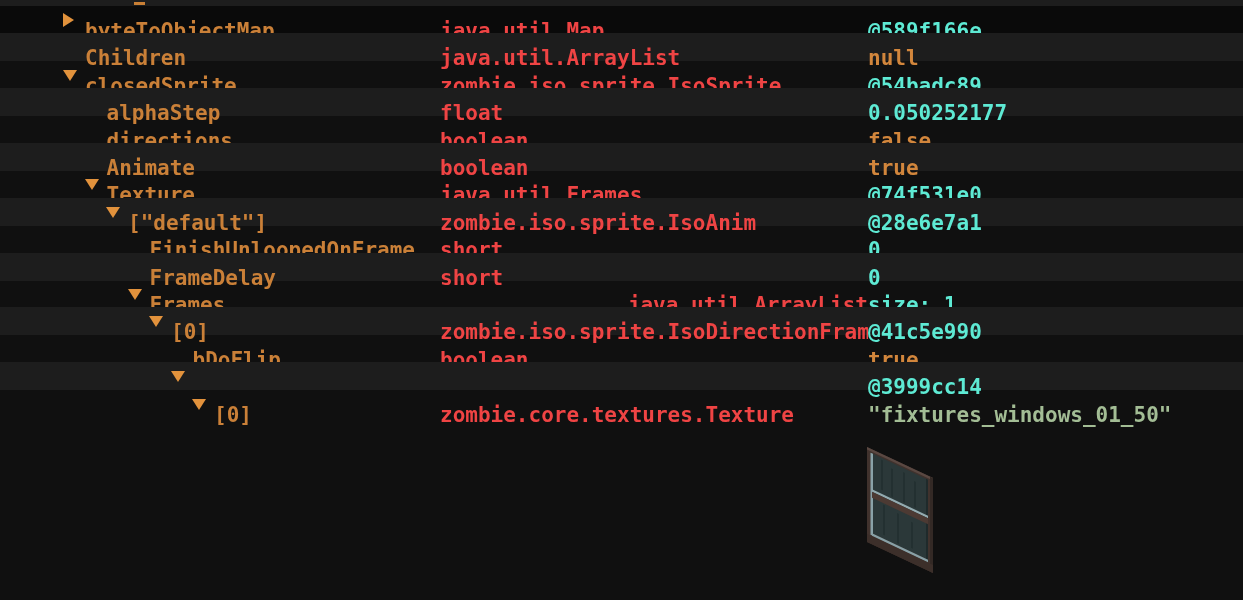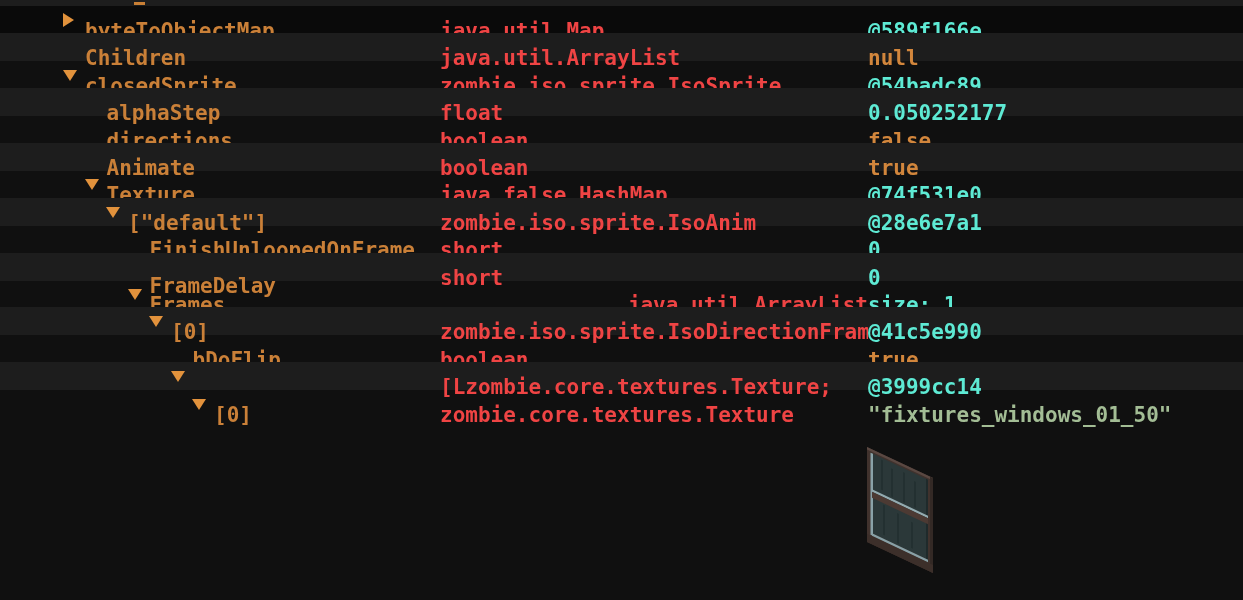--- a/index.html
+++ b/index.html
@@ -83,36 +83,36 @@
       <span class="cell value val-orange">false</span>
     </div>
     <div class="row shade-light" style="top: 143px;">
       <span class="cell name" style="left: 106.5px;">Animate</span>
       <span class="cell type">boolean</span>
       <span class="cell value val-orange">true</span>
     </div>
     <div class="row shade-dark" style="top: 170.4px;">
       <span class="arrow expanded" style="left: 84.5px;"></span>
       <span class="cell name" style="left: 106.5px;">Texture</span>
-      <span class="cell type">java.false.HashMap</span>
+      <span class="cell type">java.util.Frames</span>
       <span class="cell value val-cyan">@74f531e0</span>
     </div>
     <div class="row shade-light" style="top: 197.8px;">
       <span class="arrow expanded" style="left: 106px;"></span>
       <span class="cell name" style="left: 128px;">["default"]</span>
       <span class="cell type">zombie.iso.sprite.IsoAnim</span>
       <span class="cell value val-cyan">@28e6e7a1</span>
     </div>
     <div class="row shade-dark" style="top: 225.2px; padding-left: 30px;">
       <span class="cell name" style="left: 149.5px;">FinishUnloopedOnFrame</span>
       <span class="cell type">short</span>
       <span class="cell value val-cyan">0</span>
     </div>
     <div class="row shade-light" style="top: 252.6px;">
-      <span class="cell name" style="left: 149.5px; margin-top: 8px;">FrameDelay</span>
+      <span class="cell name" style="left: 149.5px;">FrameDelay</span>
       <span class="cell type">short</span>
       <span class="cell value val-cyan">0</span>
     </div>
     <div class="row shade-dark" style="top: 280px; text-align: right;">
       <span class="arrow expanded" style="left: 127.5px;"></span>
       <span class="cell name" style="left: 149.5px;">Frames</span>
       <span class="cell type">java.util.ArrayList</span>
       <span class="cell value val-cyan">size: 1</span>
     </div>
     <div class="row shade-light" style="top: 307.4px;">
@@ -121,21 +121,20 @@
       <span class="cell type">zombie.iso.sprite.IsoDirectionFrame</span>
       <span class="cell value val-cyan">@41c5e990</span>
     </div>
     <div class="row shade-dark" style="top: 334.8px;">
       <span class="cell name" style="left: 192.5px; text-align: center;">bDoFlip</span>
       <span class="cell type">boolean</span>
       <span class="cell value val-orange">true</span>
     </div>
     <div class="row shade-light" style="top: 362.2px;">
       <span class="arrow expanded" style="left: 170.5px;"></span>
-      <span class="cell type">[Lzombie.core.textures.Texture;</span>
       <span class="cell value val-cyan">@3999cc14</span>
     </div>
     <div class="row shade-dark" style="top: 389.6px;">
       <span class="arrow expanded" style="left: 192px;"></span>
       <span class="cell name" style="left: 214px;">[0]</span>
       <span class="cell type">zombie.core.textures.Texture</span>
       <span class="cell value val-green">"fixtures_windows_01_50"</span>
     </div>
   </div>
 

